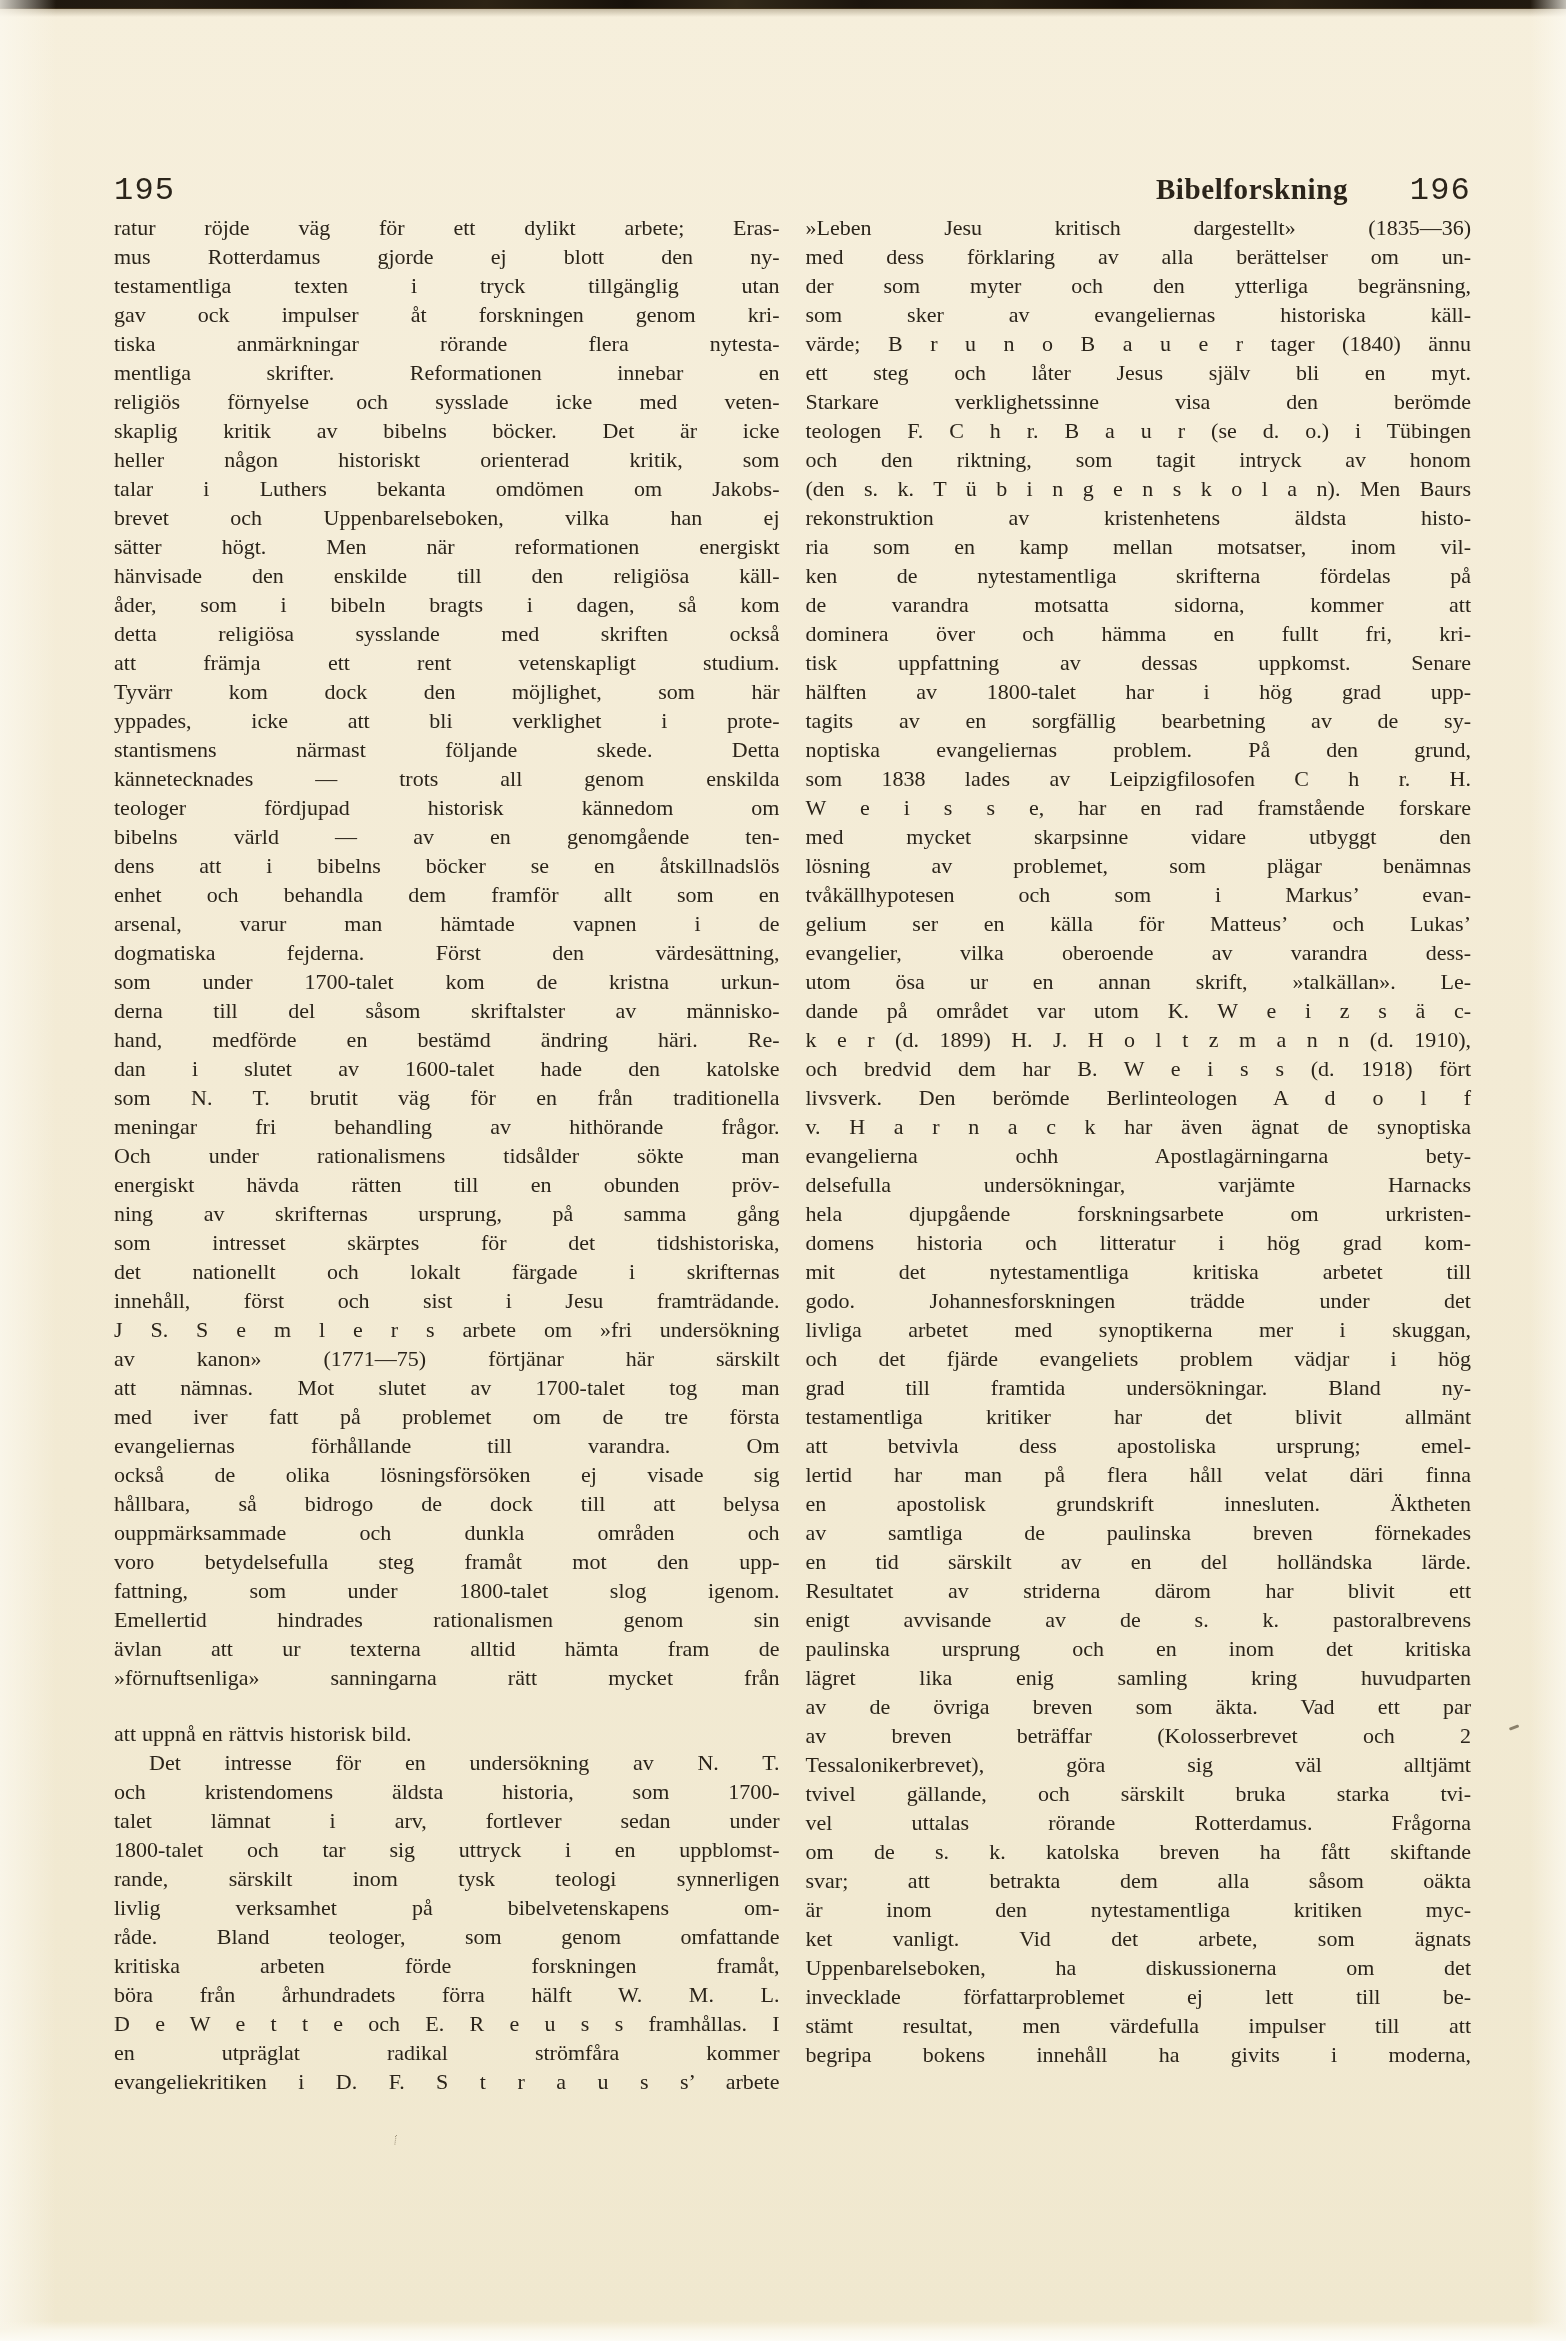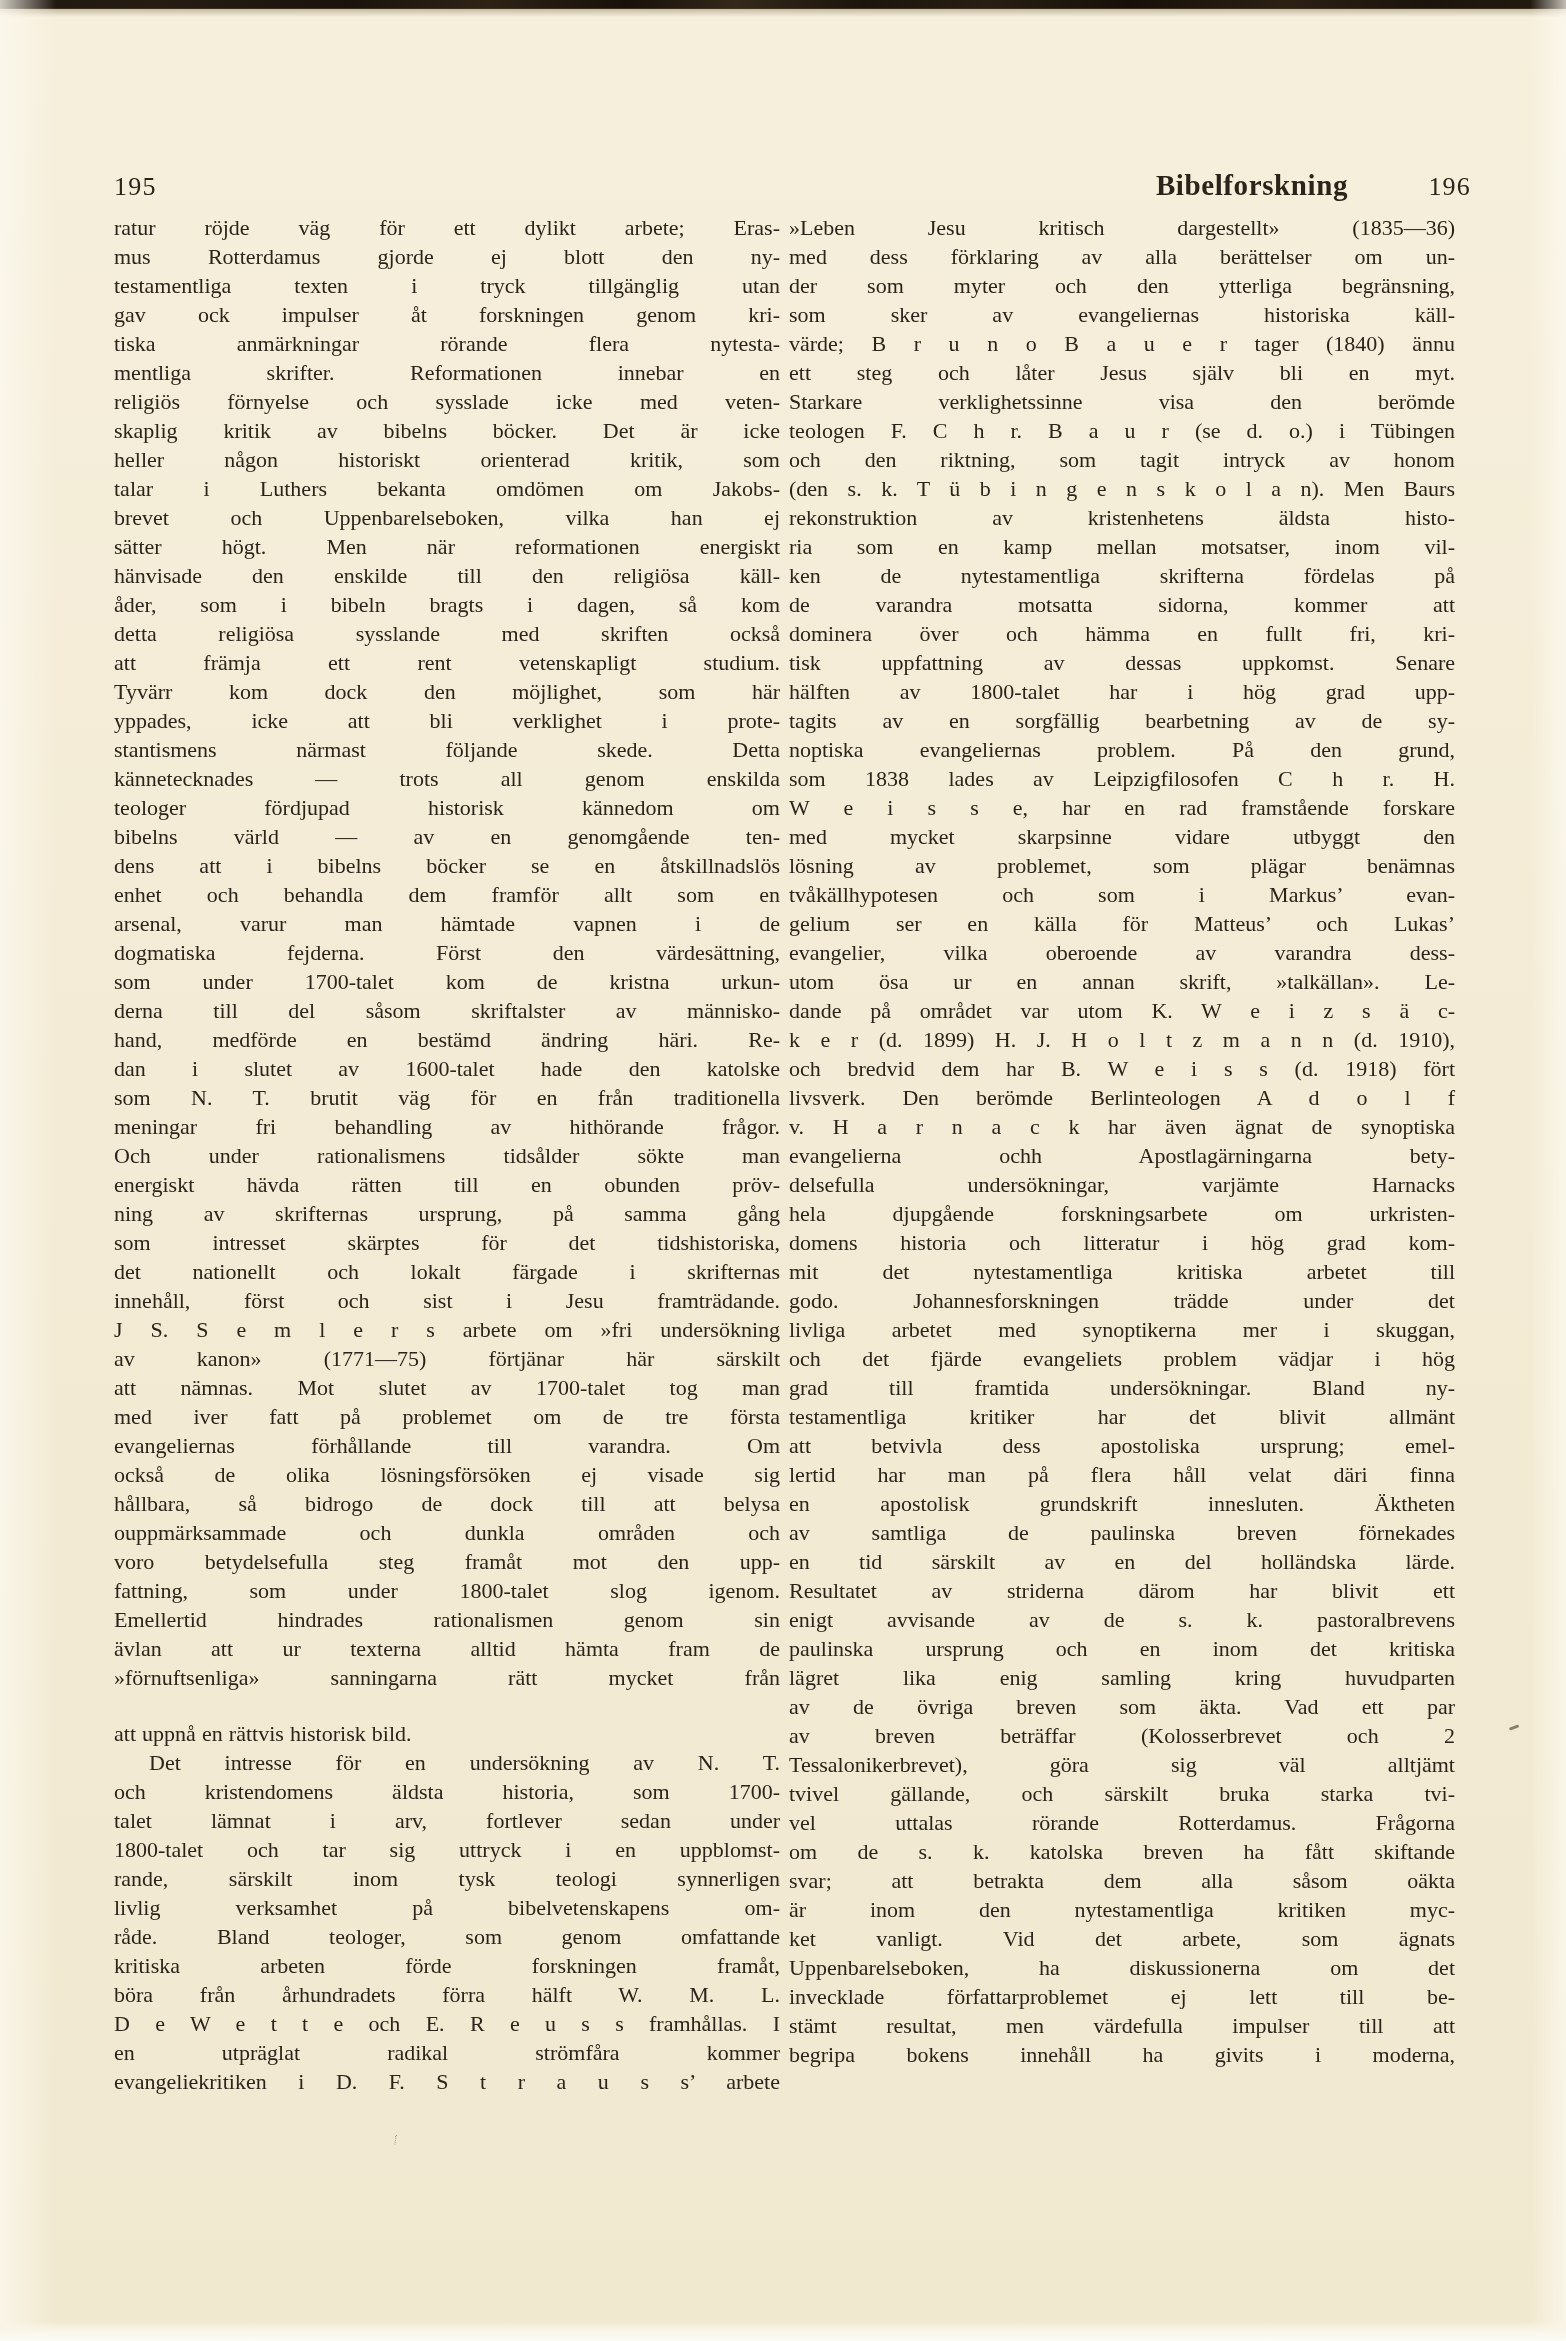--- a/index.html
+++ b/index.html
@@ -57,39 +57,40 @@
   }
   .header {
     position: absolute;
     top: 154px;
     left: 114px;
     width: 1357px;
     display: flex;
     align-items: baseline;
   }
   .page-num {
-    font-size: 26px;
+    font-size: 32px;
     letter-spacing: 1.2px;
     width: 123px;
+    font-family: Liberation Mono, monospace;
   }
   .page-num.right { text-align: right; margin-top: 18px; }
   .running-title {
     flex: 1;
     text-align: right;
     font-size: 29px;
     font-weight: bold;
     letter-spacing: 0.6px;
   }
   .columns {
     position: absolute;
     top: 213px;
     left: 114px;
     width: 1357px;
     display: flex;
-    gap: 9px;
+    gap: 26px;
   }
   .column {
     width: 666px;
   }
   .line {
     font-size: 22px;
     line-height: 29px;
     text-align: justify;
     text-align-last: justify;
     word-spacing: 0.6px;

